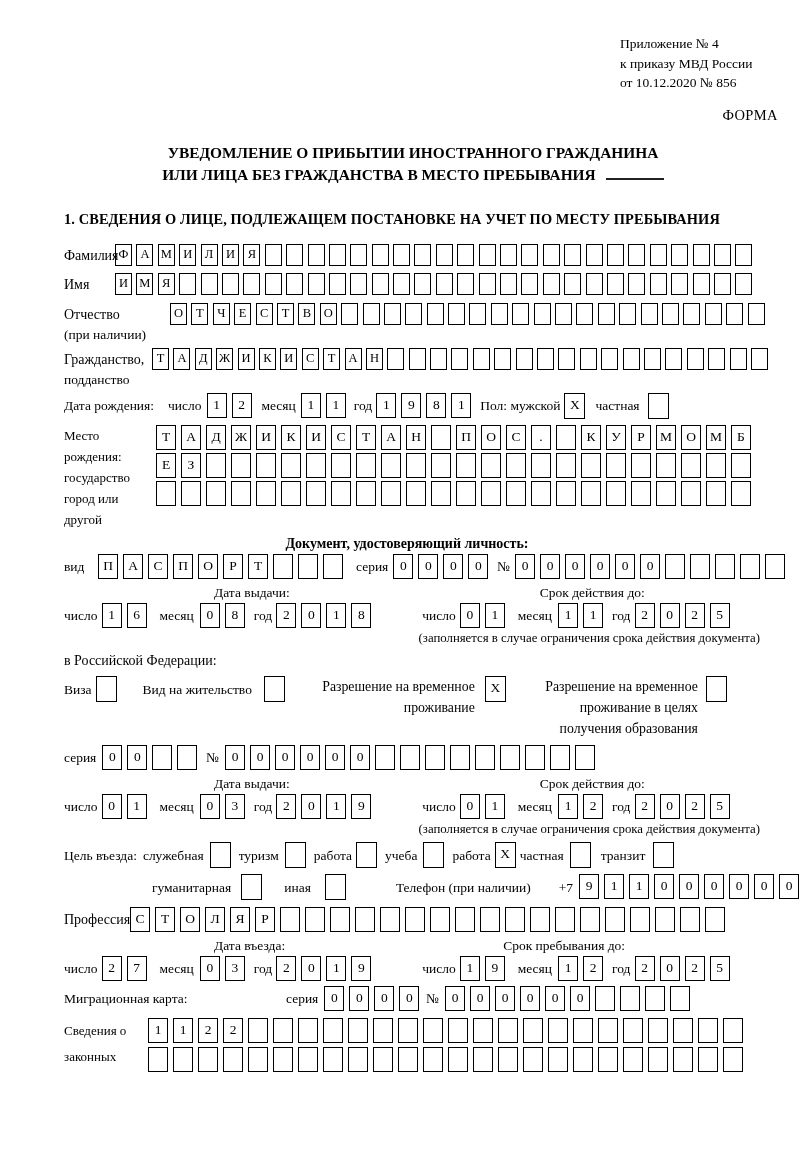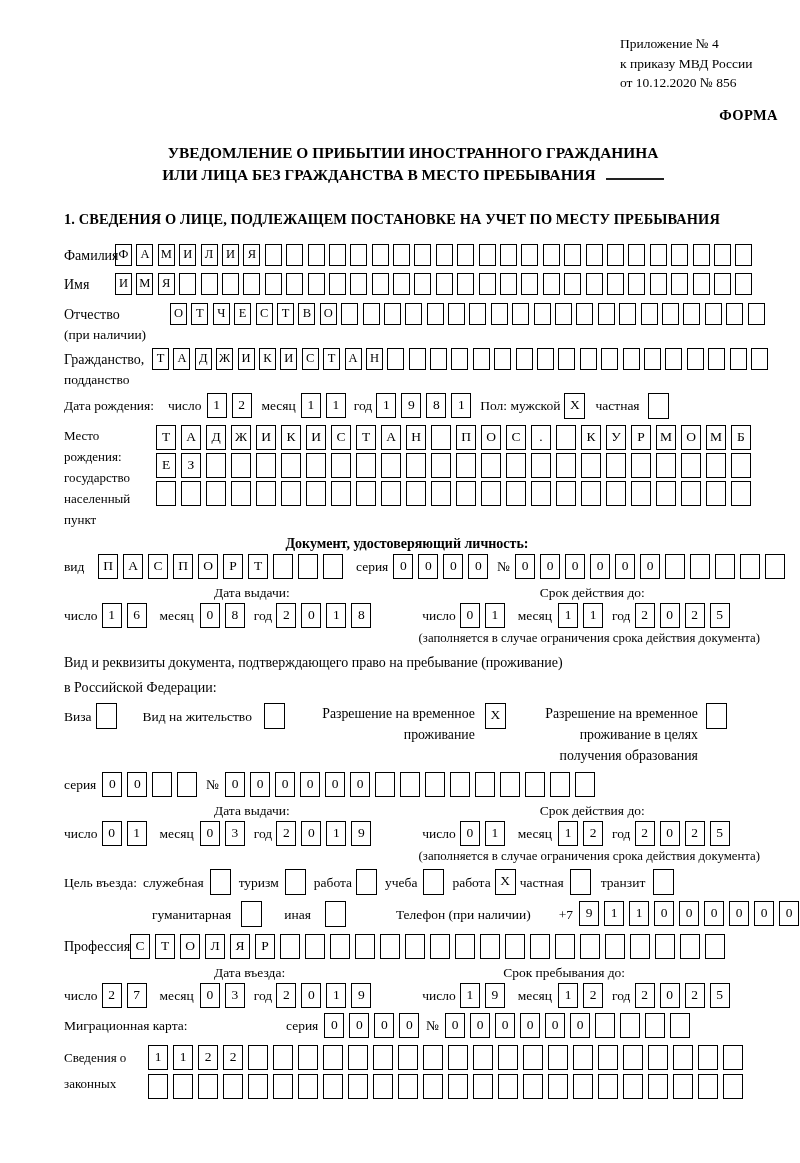--- a/index.html
+++ b/index.html
@@ -4,21 +4,21 @@
 <style>
   html,body{margin:0;padding:0;background:#e8e8e8}
   .page{
     position:relative;width:800px;height:1163px;margin:0 auto;background:#fff;color:#000;
     font-family:"Liberation Serif","DejaVu Serif",serif;
     box-sizing:border-box;padding:34px 10px 0 64px;overflow:hidden;
   }
   
   .annex{margin-left:auto;width:170px;font-size:13.5px;line-height:19.5px}
   .annex .edit{font-size:12.5px;line-height:17.5px;margin-top:3px}
-  .forma{text-align:right;font-weight:bold;font-size:14.5px;margin-top:14px;padding-right:12px;letter-spacing:.4px}
+  .forma{text-align:right;font-weight:normal;font-size:14.5px;margin-top:14px;padding-right:12px;letter-spacing:.4px}
   .title{text-align:center;font-weight:bold;font-size:15.4px;line-height:22px;margin-top:18px;margin-left:-28px}
   .blank{display:inline-block;width:58px;border-bottom:2px solid #222;height:14px;margin-left:10px}
   .sec1{font-weight:bold;font-size:14.4px;margin-top:25px;letter-spacing:.1px}
 
   
   .row{display:flex;align-items:flex-start}
   .lbl{font-size:14px;line-height:23px;flex:none}
   .lblcol{display:flex;flex-direction:column;flex:none}
   .sub{font-size:13.5px;line-height:18px}
   .dl{font-size:13.5px;line-height:25px;flex:none}
@@ -231,21 +231,21 @@
     <span class="dl" style="margin-left:10px;margin-right:8px">частная</span>
     <span class="cells cb">
         <span class="cell"></span>
       </span>
   </div>
 
   <div class="row" style="margin-top:6px">
     <div class="lblcol" style="width:92px;font-size:13px;line-height:21px">
       <span>Место рождения:</span>
       <span>государство</span>
-      <span>населенный пункт</span>
+      <span>город или другой</span>
     </div>
     <div>
       <div class="cells" style="margin-bottom:3px">
           <span class="cell">Т</span>
           <span class="cell">А</span>
           <span class="cell">Д</span>
           <span class="cell">Ж</span>
           <span class="cell">И</span>
           <span class="cell">К</span>
           <span class="cell">И</span>
@@ -398,21 +398,20 @@
     <span class="cells">
         <span class="cell">2</span>
         <span class="cell">0</span>
         <span class="cell">2</span>
         <span class="cell">5</span>
       </span>
   </div>
 
   <div class="note">(заполняется в случае ограничения срока действия документа)</div>
 
-  <div class="plain" style="margin-top:6px">Вид и реквизиты документа, подтверждающего право на пребывание (проживание)</div>
   <div class="plain" style="margin-top:4px">в Российской Федерации:</div>
 
   <div class="row" style="margin-top:5px">
     <span class="dl" style="line-height:27px">Виза</span>
     <span class="cells cb" style="margin-left:4px">
         <span class="cell"></span>
       </span>
     <span class="dl" style="line-height:27px;margin-left:26px">Вид на жительство</span>
     <span class="cells cb" style="margin-left:12px">
         <span class="cell"></span>

